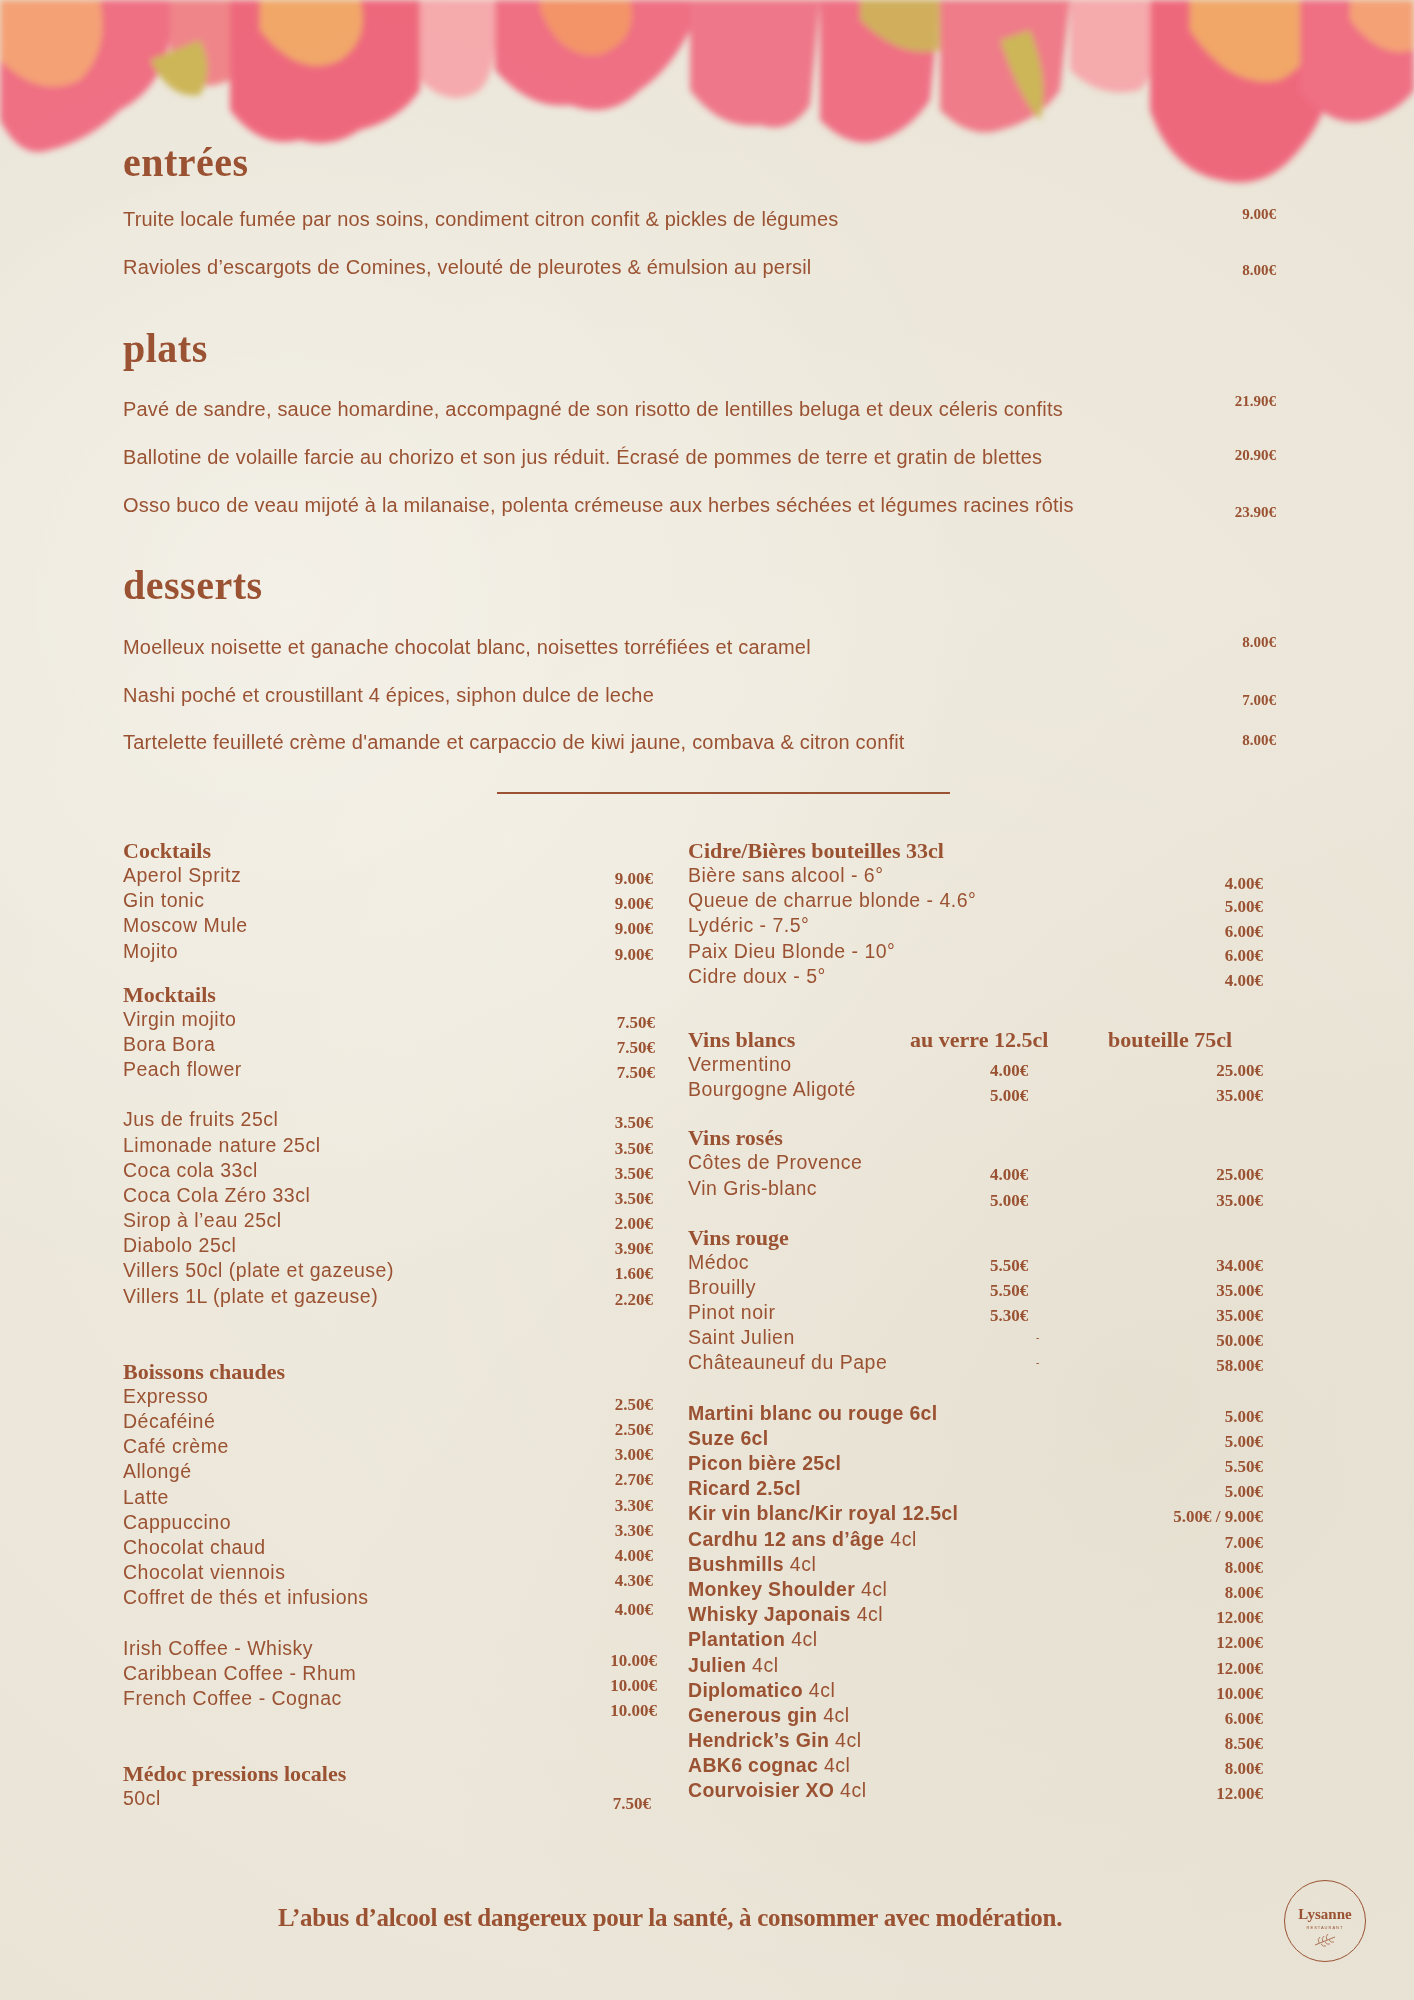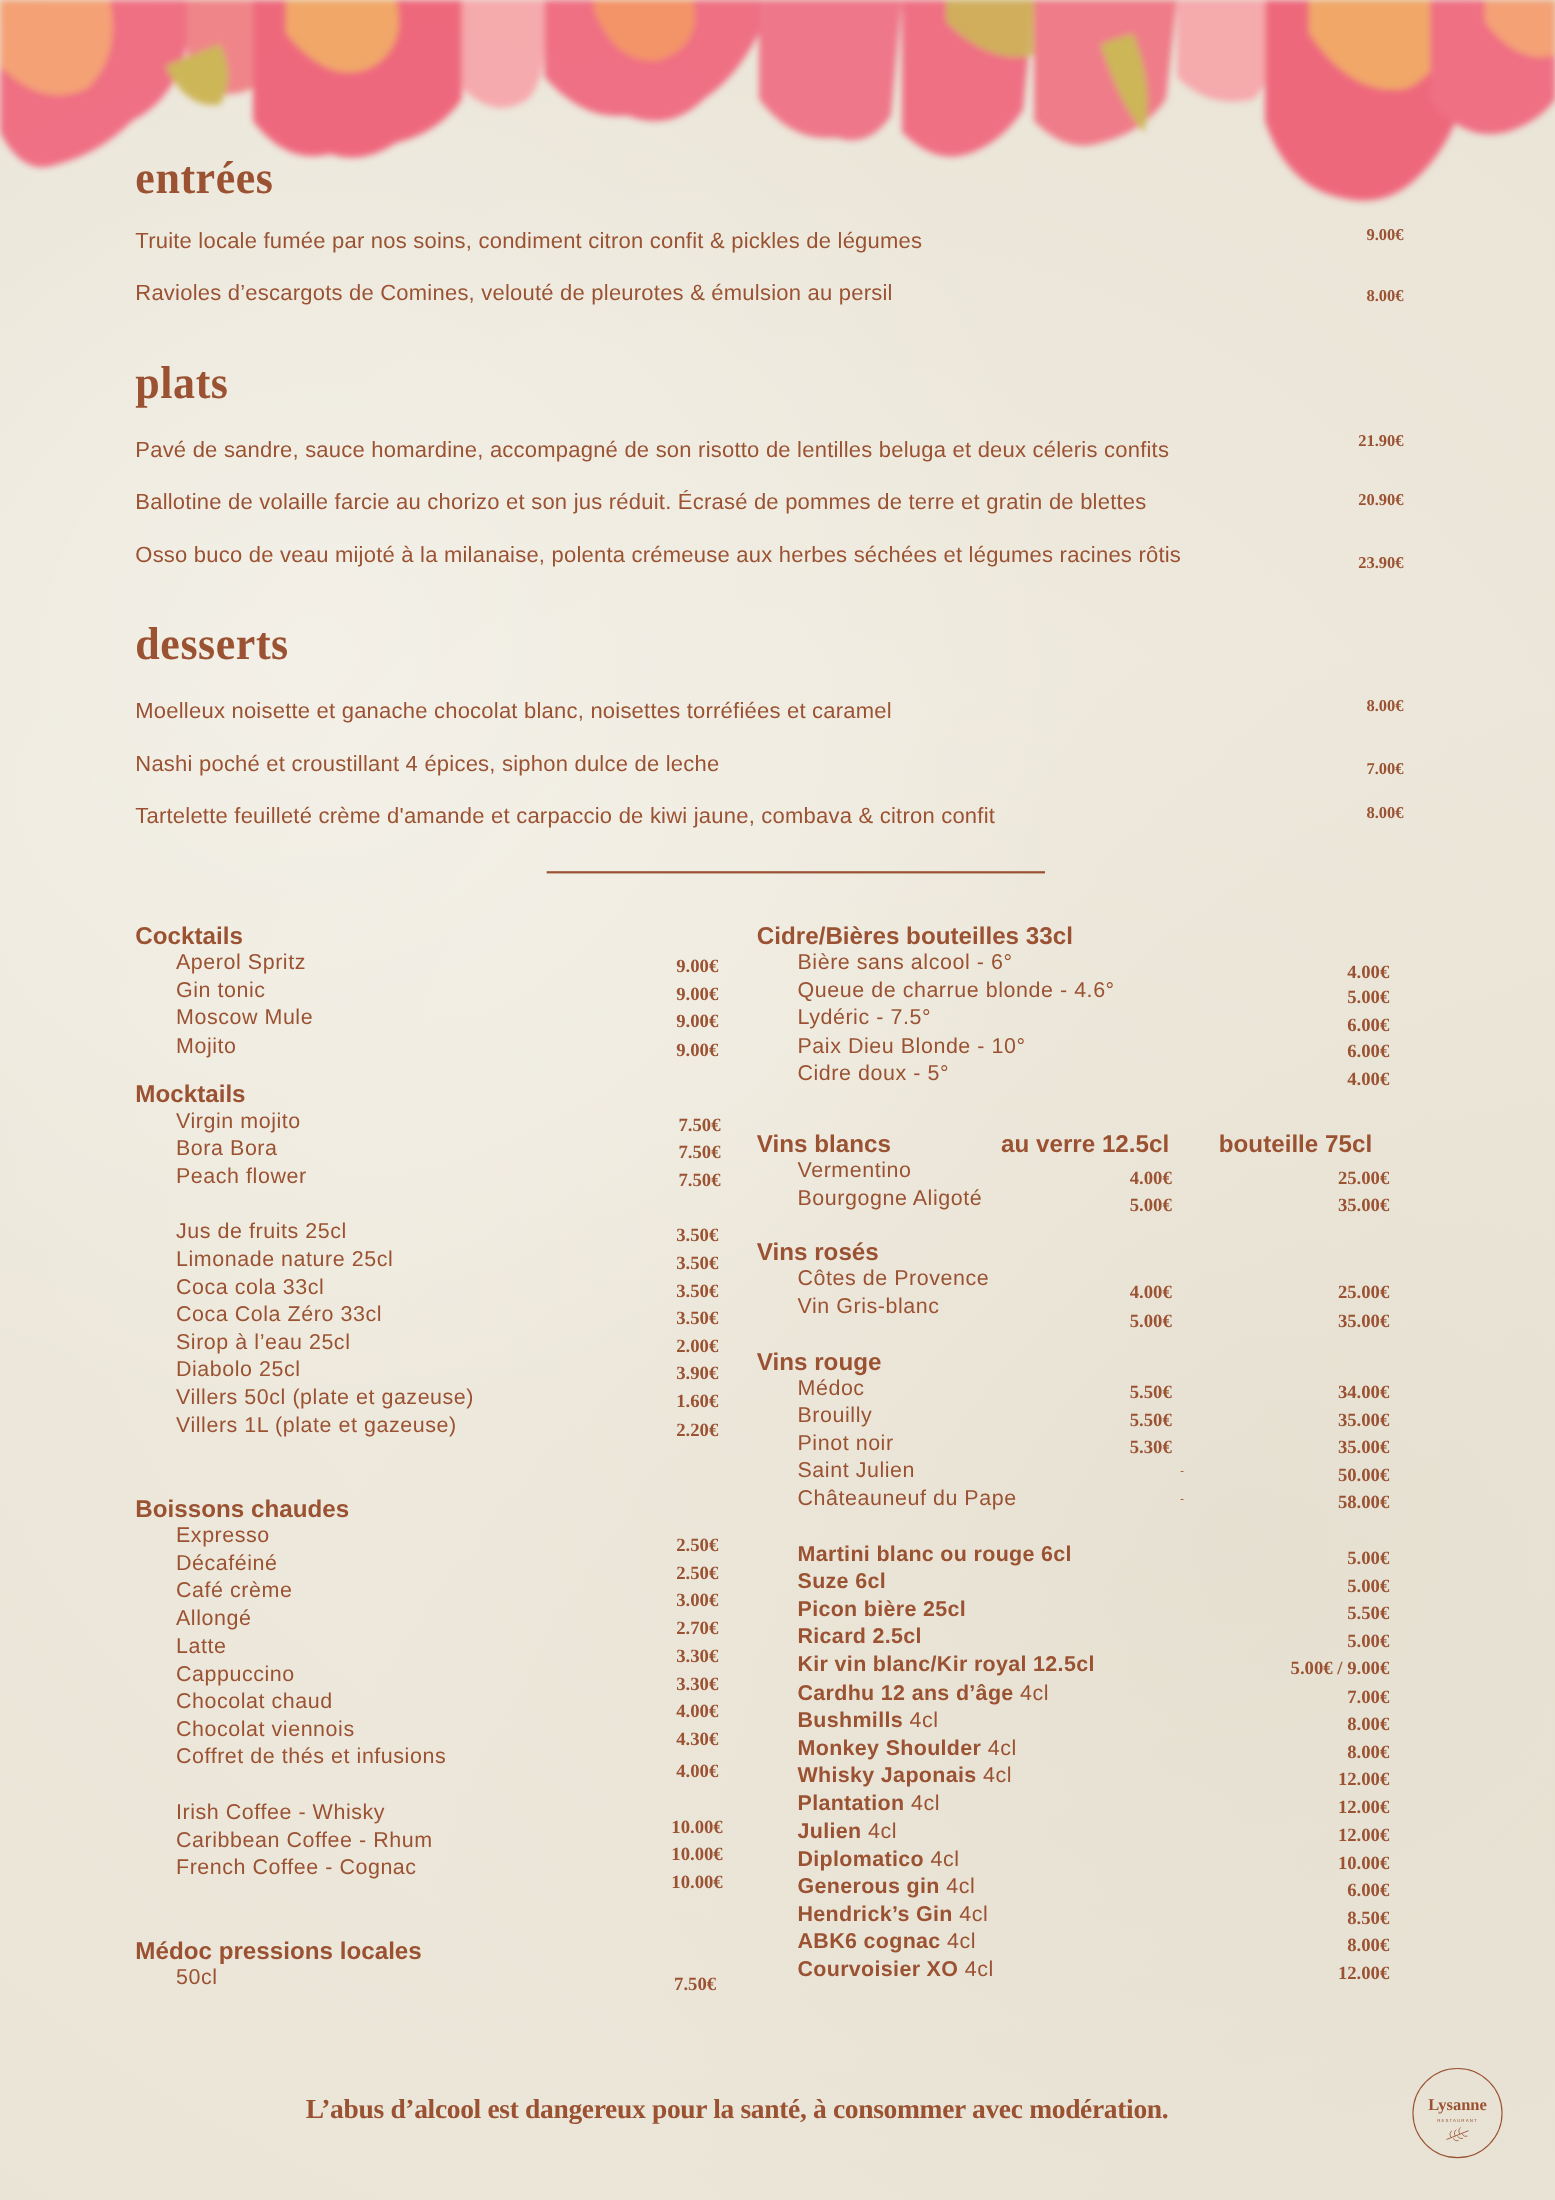--- a/index.html
+++ b/index.html
@@ -19,23 +19,23 @@
       font-family: "Liberation Serif", serif; font-weight: bold;
       font-size: 40px; color: #9a5232; letter-spacing: 0.5px;
       transform: scaleY(1.05);
     }
     .dish { position: absolute; left: 123px; font-size: 20px; color: #9a5232; letter-spacing: 0.2px; }
     .dish-price { position: absolute; right: 138px; width: 100px; text-align: right;
       font-family: "Liberation Serif", serif; font-weight: bold; font-size: 15px; color: #9a5232; }
     .divider { position: absolute; left: 497px; top: 792px; width: 453px; height: 2px; background: #9a5232; }
 
     .col { position: absolute; }
-    .sec-title { font-family: Liberation Sans, sans-serif; font-weight: bold; font-size: 22px;
+    .sec-title { font-family: Liberation Serif, serif; font-weight: bold; font-size: 22px;
       color: #9a5232; line-height: 25px; height: 25px; white-space: nowrap; }
-    .row { position: relative; height: 25.2px; line-height: 25px; font-size: 19.5px; white-space: nowrap; margin-left: 37px; }
+    .row { position: relative; height: 25.2px; line-height: 25px; font-size: 19.5px; white-space: nowrap; }
     .row .n { position: absolute; left: 0; letter-spacing: 0.5px; }
     .row .p { position: absolute; text-align: right; font-family: "Liberation Serif", serif; font-weight: bold;
       font-size: 17px; top: 3px; }
     .row .b { font-weight: bold; letter-spacing: 0.3px; }
     .row .s { font-weight: normal; }
     .gap { height: 25px; }
 
     .footer-note { position: absolute; left: 278px; top: 1904px; font-family: "Liberation Serif", serif;
       font-weight: bold; font-size: 25px; color: #9a5232; letter-spacing: -0.3px; }
     .logo { position: absolute; left: 1284px; top: 1880px; width: 80px; height: 80px;

